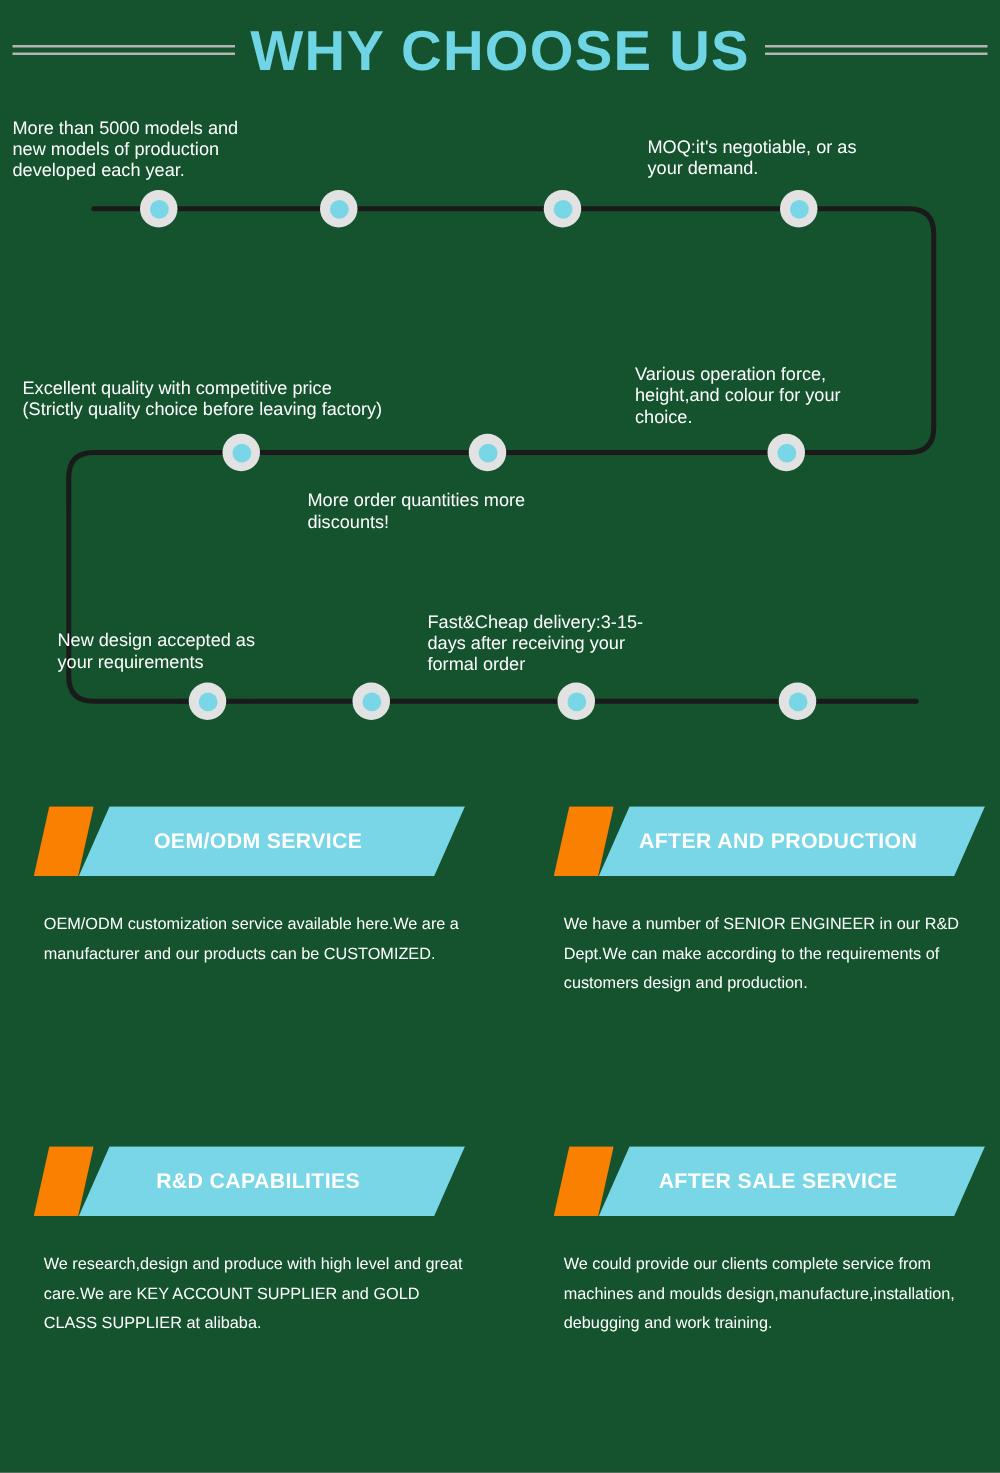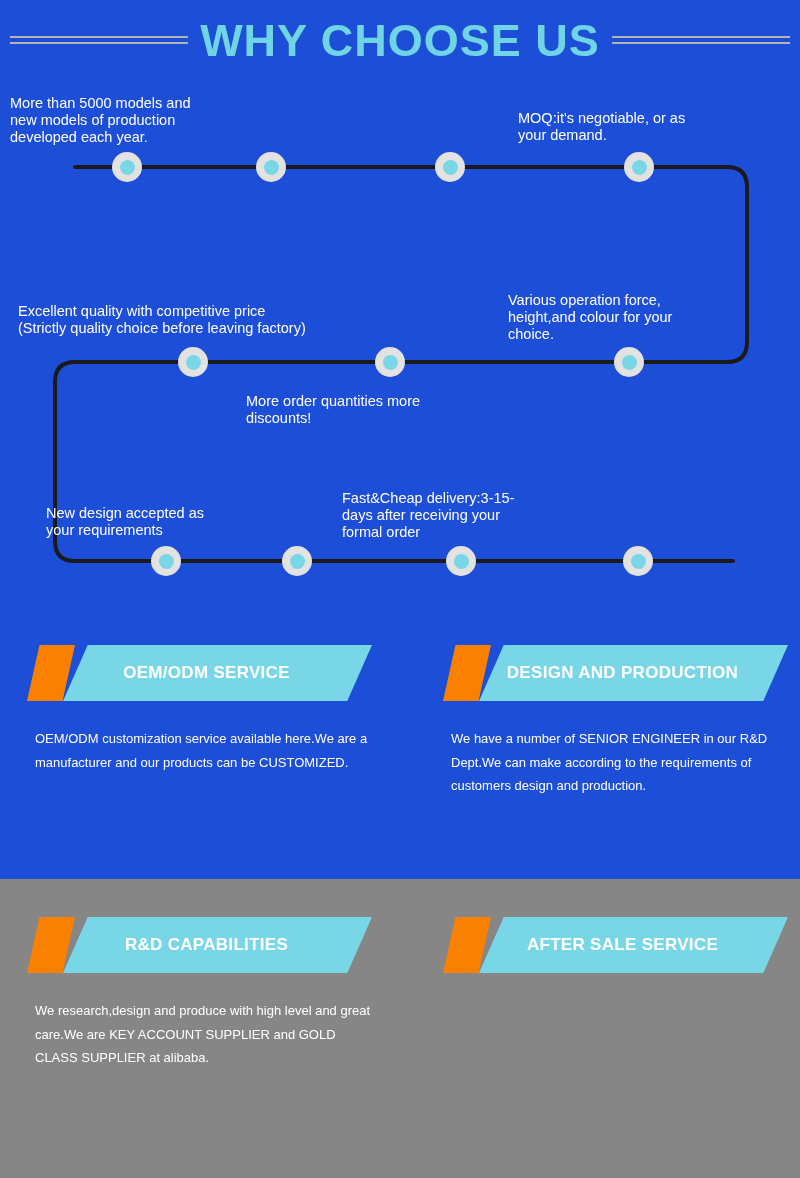--- a/index.html
+++ b/index.html
@@ -9,22 +9,22 @@
     width: 800px;
     height: 1178px;
     background: #868686;
     font-family: "Liberation Sans", sans-serif;
     overflow: hidden;
   }
 
   #page {
     position: relative;
     width: 800px;
-    height: 879px;
-    background: #1d4ed8;
+    height: 1178px;
+    background: #14532d;
   }
 
   
   .header {
     position: absolute;
     left: 0; top: 0;
     width: 800px; height: 80px;
     display: flex;
     align-items: center;
     justify-content: center;
@@ -216,36 +216,37 @@
         <div class="banner-body"></div>
         <div class="banner-text">OEM/ODM SERVICE</div>
       </div>
       <div class="card-body">OEM/ODM customization service available here.We are a manufacturer and our products can be CUSTOMIZED.</div>
     </div>
 
     <div class="card col-right row-1">
       <div class="banner">
         <div class="banner-accent"></div>
         <div class="banner-body"></div>
-        <div class="banner-text">DESIGN AND PRODUCTION</div>
+        <div class="banner-text">AFTER AND PRODUCTION</div>
       </div>
       <div class="card-body">We have a number of SENIOR ENGINEER in our R&amp;D Dept.We can make according to the requirements of customers design and production.</div>
     </div>
 
     <div class="card col-left row-2">
       <div class="banner">
         <div class="banner-accent"></div>
         <div class="banner-body"></div>
         <div class="banner-text">R&amp;D CAPABILITIES</div>
       </div>
       <div class="card-body">We research,design and produce with high level and great care.We are KEY ACCOUNT SUPPLIER and GOLD CLASS SUPPLIER at alibaba.</div>
     </div>
 
     <div class="card col-right row-2">
       <div class="banner">
         <div class="banner-accent"></div>
         <div class="banner-body"></div>
         <div class="banner-text">AFTER SALE SERVICE</div>
       </div>
+      <div class="card-body">We could provide our clients complete service from machines and moulds design,manufacture,installation, debugging and work training.</div>
     </div>
 
   </div>
 </div>
 
 </body></html>

